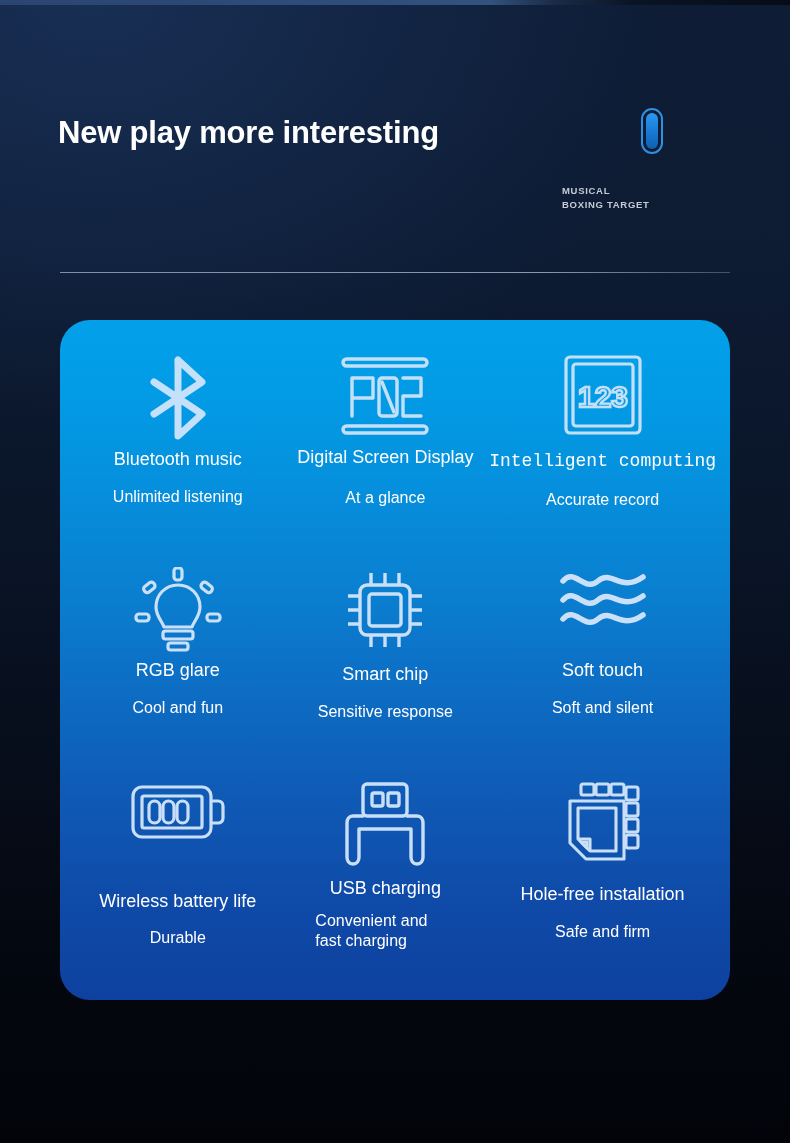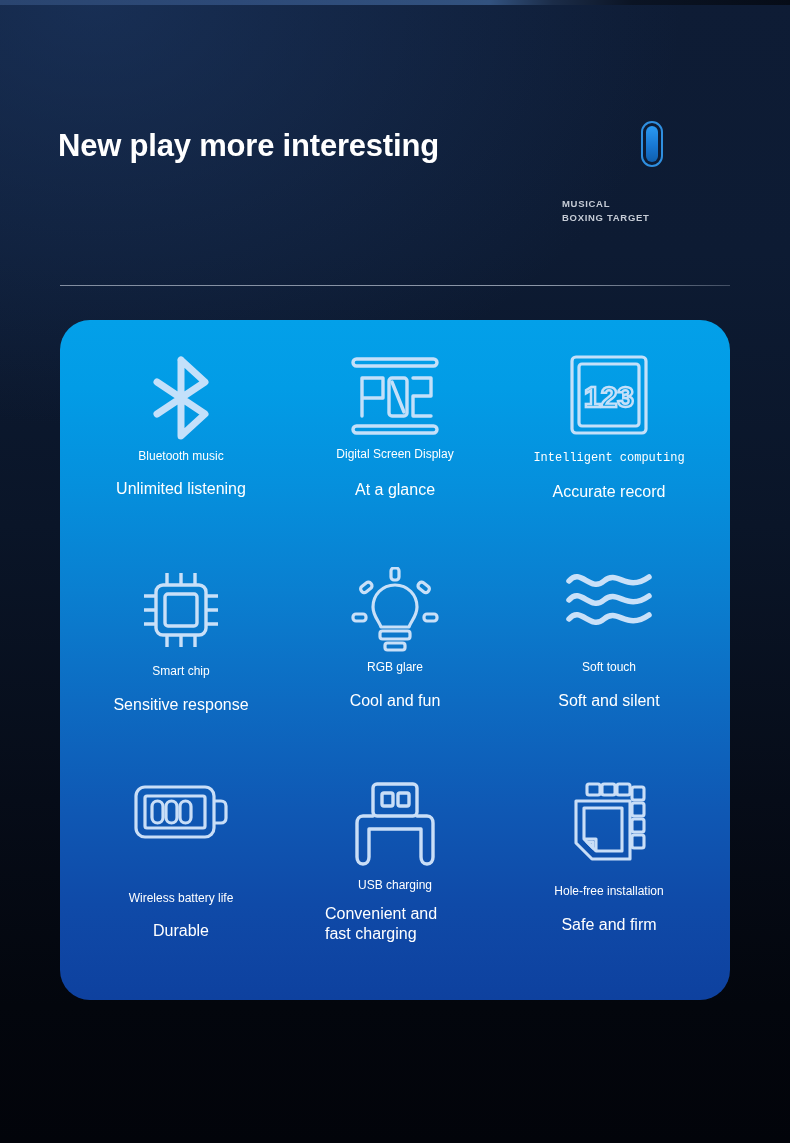--- a/index.html
+++ b/index.html
@@ -22,21 +22,21 @@
   
   .top-strip {
     position:absolute; top:0; left:0;
     width:790px; height:5px;
     background:linear-gradient(90deg,
        #2a4570 0%, #2d4a78 30%, #32527f 62%, #1b2c48 70%, #0b1424 80%, #060c17 100%);
   }
 
   
   .hero {
-    position:absolute; top:13px; left:0; width:790px; height:320px;
+    position:absolute; top:0; left:0; width:790px; height:320px;
   }
 
   .hero-title {
     position:absolute;
     left:58px; top:113px;
     width:400px;
     color:#ffffff;
     font-size:31px;
     font-weight:bold;
     line-height:1.28;
@@ -117,21 +117,21 @@
   .cell .ico {
     height:88px;
     display:flex;
     justify-content:center;
   }
 
   .cell .ico svg { display:block; }
 
   .feat-title {
     color:#ffffff;
-    font-size:12px;
+    font-size:18px;
     line-height:1.2;
     text-align:center;
     margin-top:8px;
     white-space:nowrap;
   }
   .feat-sub {
     color:#ffffff;
     font-size:16px;
     line-height:1.25;
     text-align:left;
@@ -221,61 +221,61 @@
               <rect x="3" y="3" width="74" height="76" rx="4"></rect>
               <rect x="10" y="10" width="60" height="62" rx="3"></rect>
             </g>
             <text x="40" y="53" text-anchor="middle" font-family="'Liberation Sans', sans-serif" font-size="30" font-weight="bold" fill="none" stroke="#cfe4fb" stroke-width="2.4" opacity="0.95">123</text>
           </svg>
         </div>
         <div class="feat-title">Intelligent computing</div>
         <div class="feat-sub">Accurate record</div>
       </div>
 
-      <div class="cell c3">
-        <div class="ico">
-          <svg width="86" height="86" viewBox="0 0 86 86">
-            <g fill="none" stroke="#d4e6fb" stroke-width="3.4" stroke-linejoin="round" opacity="0.95">
-              <rect x="18" y="18" width="50" height="50" rx="7"></rect>
-              <rect x="27" y="27" width="32" height="32" rx="3"></rect>
-
-              <path d="M29 18 L29 6 M43 18 L43 6 M57 18 L57 6"></path>
-
-              <path d="M29 68 L29 80 M43 68 L43 80 M57 68 L57 80"></path>
-
-              <path d="M18 29 L6 29 M18 43 L6 43 M18 57 L6 57"></path>
-
-              <path d="M68 29 L80 29 M68 43 L80 43 M68 57 L80 57"></path>
-            </g>
-          </svg>
-        </div>
-        <div class="feat-title">Smart chip</div>
-        <div class="feat-sub">Sensitive response</div>
-      </div>
-
       <div class="cell c4">
         <div class="ico">
           <svg width="88" height="90" viewBox="0 0 88 90">
             <g fill="none" stroke="#d4e6fb" stroke-width="3.2" stroke-linejoin="round" stroke-linecap="round" opacity="0.95">
 
               <path d="M44 18 C57 18 66 28 66 40 C66 49 60 54 58 60 L30 60 C28 54 22 49 22 40 C22 28 31 18 44 18 Z"></path>
 
               <rect x="29" y="64" width="30" height="8" rx="2.5"></rect>
               <rect x="34" y="76" width="20" height="7" rx="2.5"></rect>
 
               <rect x="40" y="1" width="8" height="12" rx="3"></rect>
               <rect x="9" y="17" width="12" height="7" rx="3" transform="rotate(-38 15 20)"></rect>
               <rect x="67" y="17" width="12" height="7" rx="3" transform="rotate(38 73 20)"></rect>
               <rect x="2" y="47" width="13" height="7" rx="3"></rect>
               <rect x="73" y="47" width="13" height="7" rx="3"></rect>
             </g>
           </svg>
         </div>
         <div class="feat-title">RGB glare</div>
         <div class="feat-sub">Cool and fun</div>
+      </div>
+
+      <div class="cell c3">
+        <div class="ico">
+          <svg width="86" height="86" viewBox="0 0 86 86">
+            <g fill="none" stroke="#d4e6fb" stroke-width="3.4" stroke-linejoin="round" opacity="0.95">
+              <rect x="18" y="18" width="50" height="50" rx="7"></rect>
+              <rect x="27" y="27" width="32" height="32" rx="3"></rect>
+
+              <path d="M29 18 L29 6 M43 18 L43 6 M57 18 L57 6"></path>
+
+              <path d="M29 68 L29 80 M43 68 L43 80 M57 68 L57 80"></path>
+
+              <path d="M18 29 L6 29 M18 43 L6 43 M18 57 L6 57"></path>
+
+              <path d="M68 29 L80 29 M68 43 L80 43 M68 57 L80 57"></path>
+            </g>
+          </svg>
+        </div>
+        <div class="feat-title">Smart chip</div>
+        <div class="feat-sub">Sensitive response</div>
       </div>
 
       <div class="cell c5">
         <div class="ico">
           <svg width="90" height="62" viewBox="0 0 90 62">
             <g fill="none" stroke="#d4e6fb" stroke-width="5.5" stroke-linecap="round" opacity="0.95">
               <path d="M5 14 C17 0 26 26 40 14 C54 2 62 26 85 10"></path>
               <path d="M5 33 C17 19 26 45 40 33 C54 21 62 45 85 29"></path>
               <path d="M5 52 C17 38 26 64 40 52 C54 40 62 64 85 48"></path>
             </g>

